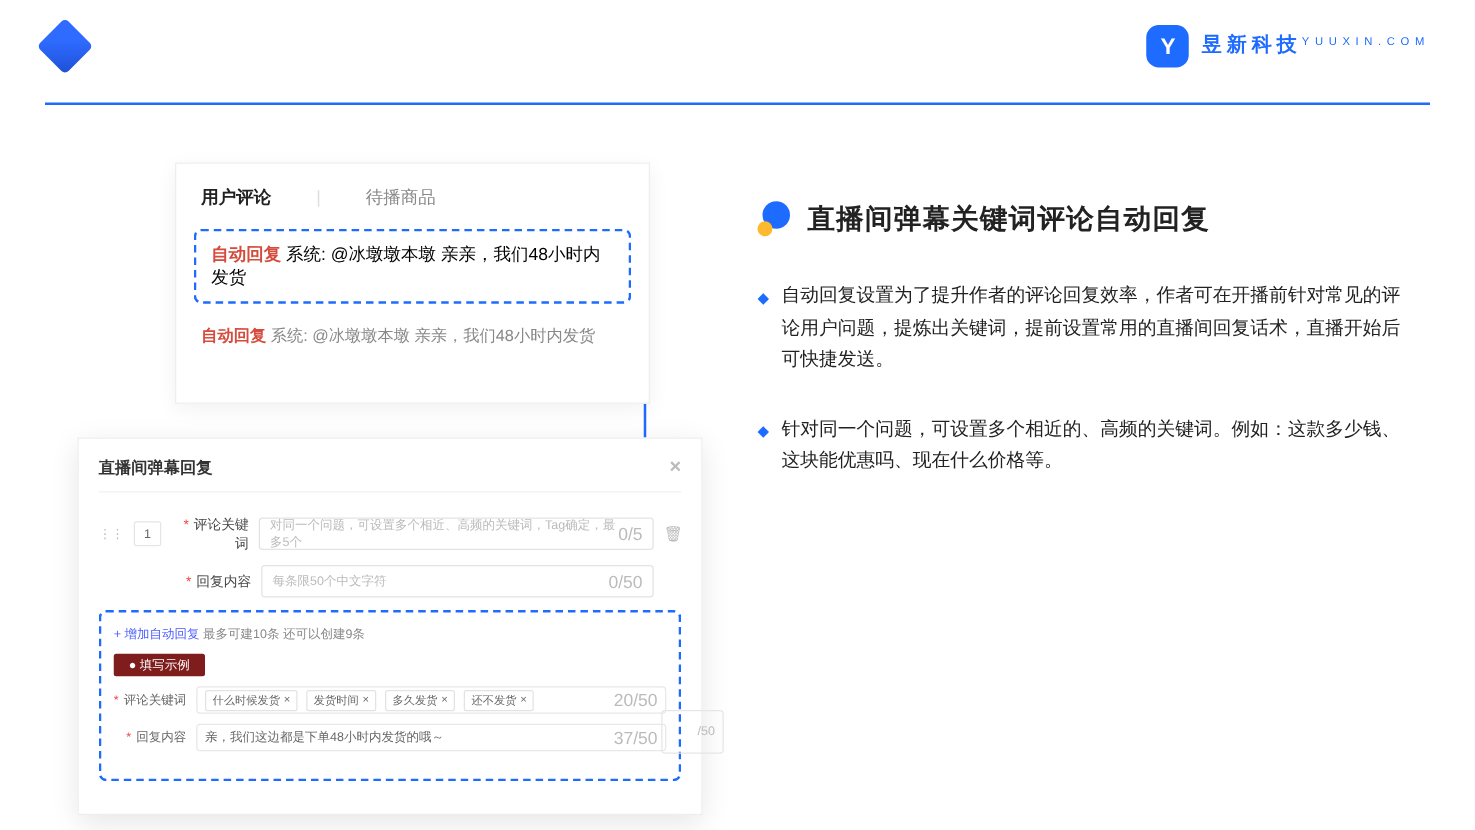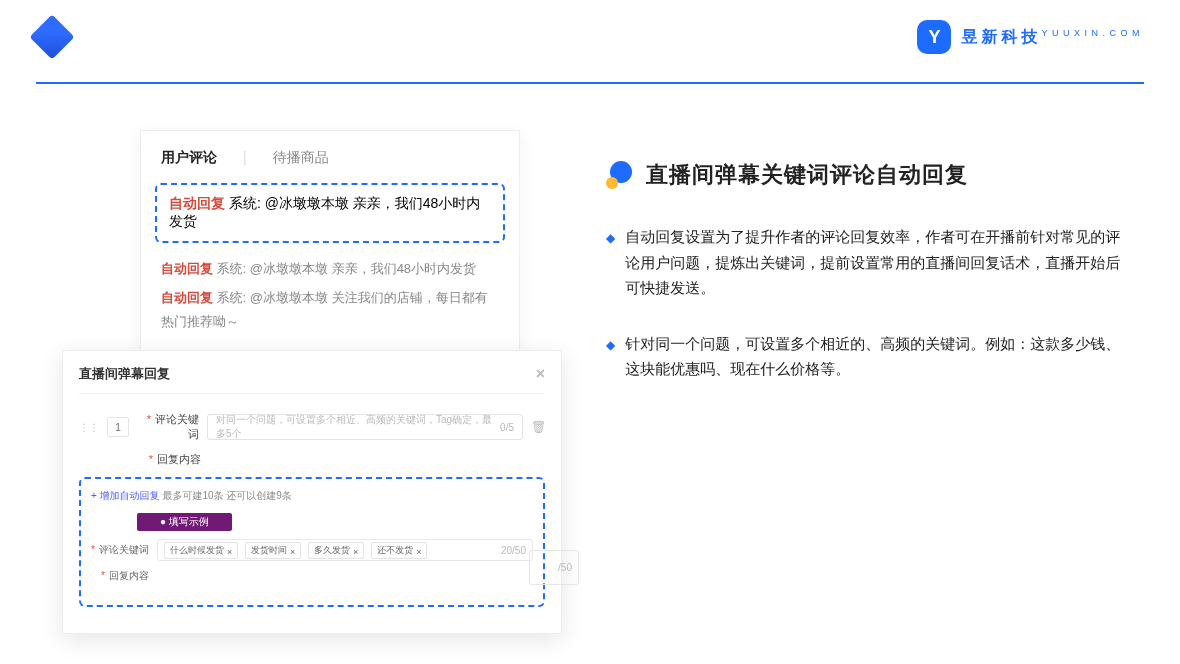--- a/index.html
+++ b/index.html
@@ -42,21 +42,21 @@
   .left-col {
     position: absolute; top: 130px; left: 62px; width: 520px; height: 510px;
   }
   .comment-card {
     position: absolute; top: 0; left: 78px;
     width: 380px;
     background: #fff; border: 1px solid #eee;
     box-shadow: 0 4px 16px rgba(0,0,0,0.06);
     padding: 18px 20px 36px;
   }
-  .tabs { display: flex; gap: 26px; font-size: 14px; color: #888; margin-bottom: 16px; }
+  .tabs { display: flex; gap: 36px; font-size: 14px; color: #888; margin-bottom: 16px; }
   .tab-active { font-weight: 700; color: #222; }
   .divider { color: #ddd; }
   .highlight-row {
     border: 2px dashed #1e6bff; border-radius: 6px;
     padding: 10px 12px; margin: 6px -6px 14px; font-size: 14px; position: relative;
   }
   .auto-tag { color: #d54b3d; font-weight: 600; }
   .msg { font-size: 13px; line-height: 1.8; margin-bottom: 6px; }
   .msg .sys { color: #888; }
   .settings-card {
@@ -80,36 +80,36 @@
     width: 22px; height: 20px; border: 1px solid #e5e5e5; text-align: center;
     font-size: 10px; line-height: 20px; color: #666; border-radius: 2px;
   }
   .fld-label { width: 62px; text-align: right; color: #444; }
   .req { color: #f04848; margin-right: 4px; }
   .fld-input {
     flex: 1; height: 26px; border: 1px solid #e3e3e3; border-radius: 3px;
     padding: 0 8px; font-size: 10px; color: #bbb;
     display: flex; align-items: center; justify-content: space-between;
   }
-  .cnt { color: #bbb; font-size: 10px; }
+  .cnt { color: #bbb; font-size: 14px; }
   .trash { width: 14px; color: #bbb; font-size: 12px; }
   .dash-area {
     border: 2px dashed #1e6bff; border-radius: 6px;
     padding: 10px 10px 14px; margin-top: 10px; position: relative;
   }
   .add-line { font-size: 10px; color: #888; margin-bottom: 8px; }
   .add-link { color: #4a5dff; }
   .pill {
-    display: inline-block; background: #701a75; color: #fff;
-    font-size: 10px; padding: 2px 23px; border-radius: 2px; margin-bottom: 8px; margin-left: 46px;
+    display: inline-block; background: #7f1d1d; color: #fff;
+    font-size: 10px; padding: 2px 12px; border-radius: 2px; margin-bottom: 8px;
   }
   .ex-row { display: flex; align-items: center; gap: 8px; font-size: 10px; margin-bottom: 8px; }
   .ex-label { width: 58px; text-align: right; color: #666; }
   .chip {
-    display: inline-flex; align-items: flex-end; gap: 3px;
+    display: inline-flex; align-items: flex-start; gap: 3px;
     border: 1px solid #e3e3e3; border-radius: 2px; padding: 1px 5px;
     color: #666; font-size: 9px; margin-right: 4px;
   }
   .ex-box {
     flex: 1; border: 1px solid #e8e8e8; border-radius: 3px; height: 22px;
     padding: 0 6px; display: flex; align-items: center; justify-content: space-between;
   }
   .right-col {
     position: absolute; top: 160px; left: 606px; width: 522px;
   }
@@ -177,23 +177,20 @@
       <span class="tab-active">用户评论</span>
       <span class="divider">|</span>
       <span>待播商品</span>
     </div>
     <div class="highlight-row">
       <span class="auto-tag">自动回复</span><span> 系统: @冰墩墩本墩 亲亲，我们48小时内发货</span>
     </div>
     <div class="msg">
       <span class="auto-tag">自动回复</span><span class="sys"> 系统: @冰墩墩本墩 亲亲，我们48小时内发货</span>
     </div>
-    <div class="msg">
-      <span class="auto-tag">自动回复</span><span class="sys"> 系统: @冰墩墩本墩 关注我们的店铺，每日都有热门推荐呦～</span>
-    </div>
   </div>
 
   <div class="settings-card">
     <div class="settings-head">
       <span>直播间弹幕回复</span>
       <span class="close-x">×</span>
     </div>
 
     <div class="form-row">
       <span style="color:#bbb;font-size:10px">⋮⋮</span>
@@ -203,20 +200,24 @@
         <span>对同一个问题，可设置多个相近、高频的关键词，Tag确定，最多5个</span>
         <span class="cnt">0/5</span>
       </div>
       <span class="trash">🗑</span>
     </div>
 
     <div class="form-row">
       <span style="width:22px"></span>
       <span style="width:22px"></span>
       <span class="fld-label"><span class="req">*</span><span>回复内容</span></span>
+      <div class="fld-input">
+        <span>每条限50个中文字符</span>
+        <span class="cnt">0/50</span>
+      </div>
       <span style="width:14px"></span>
     </div>
 
     <div class="dash-area">
       <div class="add-line">
         <span class="add-link">+ 增加自动回复</span><span> 最多可建10条 还可以创建9条</span>
       </div>
       <span class="pill">● 填写示例</span>
       <div class="ex-row">
         <span class="ex-label"><span class="req">*</span><span>评论关键词</span></span>
@@ -225,20 +226,24 @@
             <span class="chip"><span>什么时候发货</span>×</span>
             <span class="chip"><span>发货时间</span>×</span>
             <span class="chip"><span>多久发货</span>×</span>
             <span class="chip"><span>还不发货</span>×</span>
           </span>
           <span class="cnt">20/50</span>
         </div>
       </div>
       <div class="ex-row">
         <span class="ex-label"><span class="req">*</span><span>回复内容</span></span>
+        <div class="ex-box">
+          <span style="color:#666">亲，我们这边都是下单48小时内发货的哦～</span>
+          <span class="cnt">37/50</span>
+        </div>
       </div>
     </div>
     <div class="footer-row">
       <span>/50</span>
     </div>
   </div>
 </div>
 
 <div class="right-col">
   <div class="section-title">

